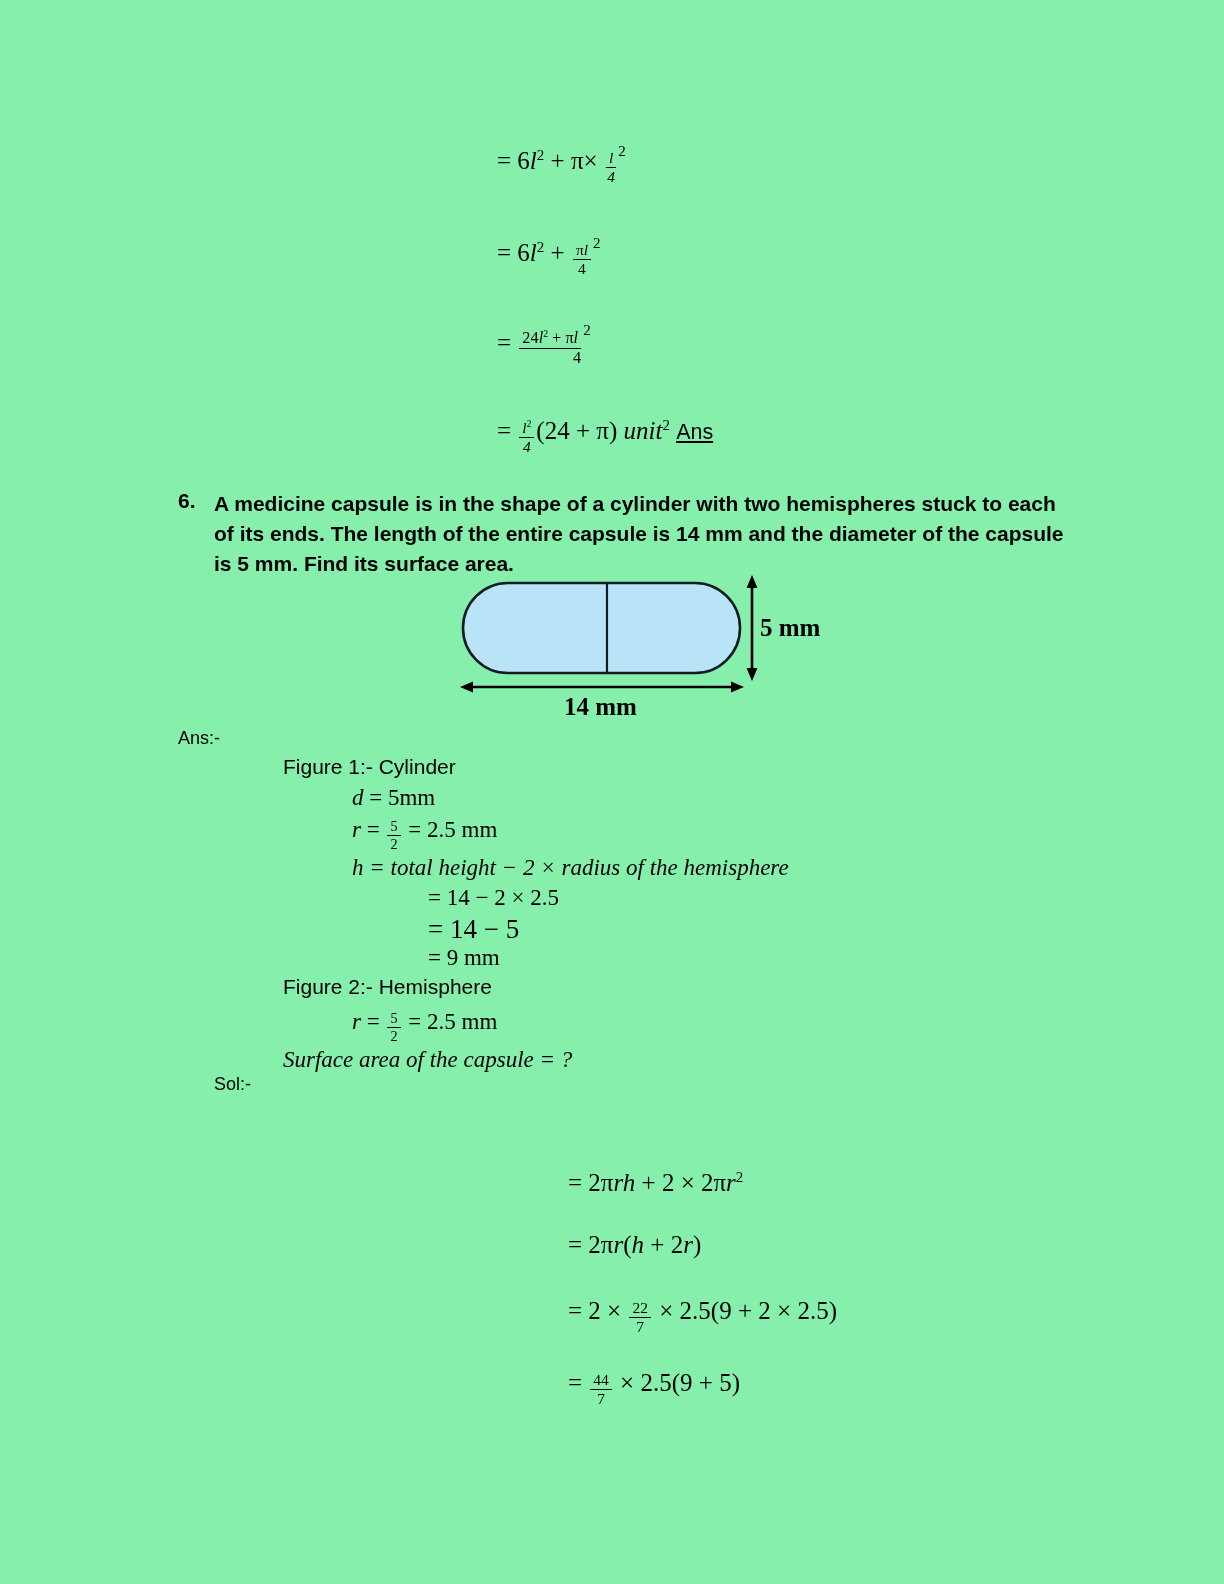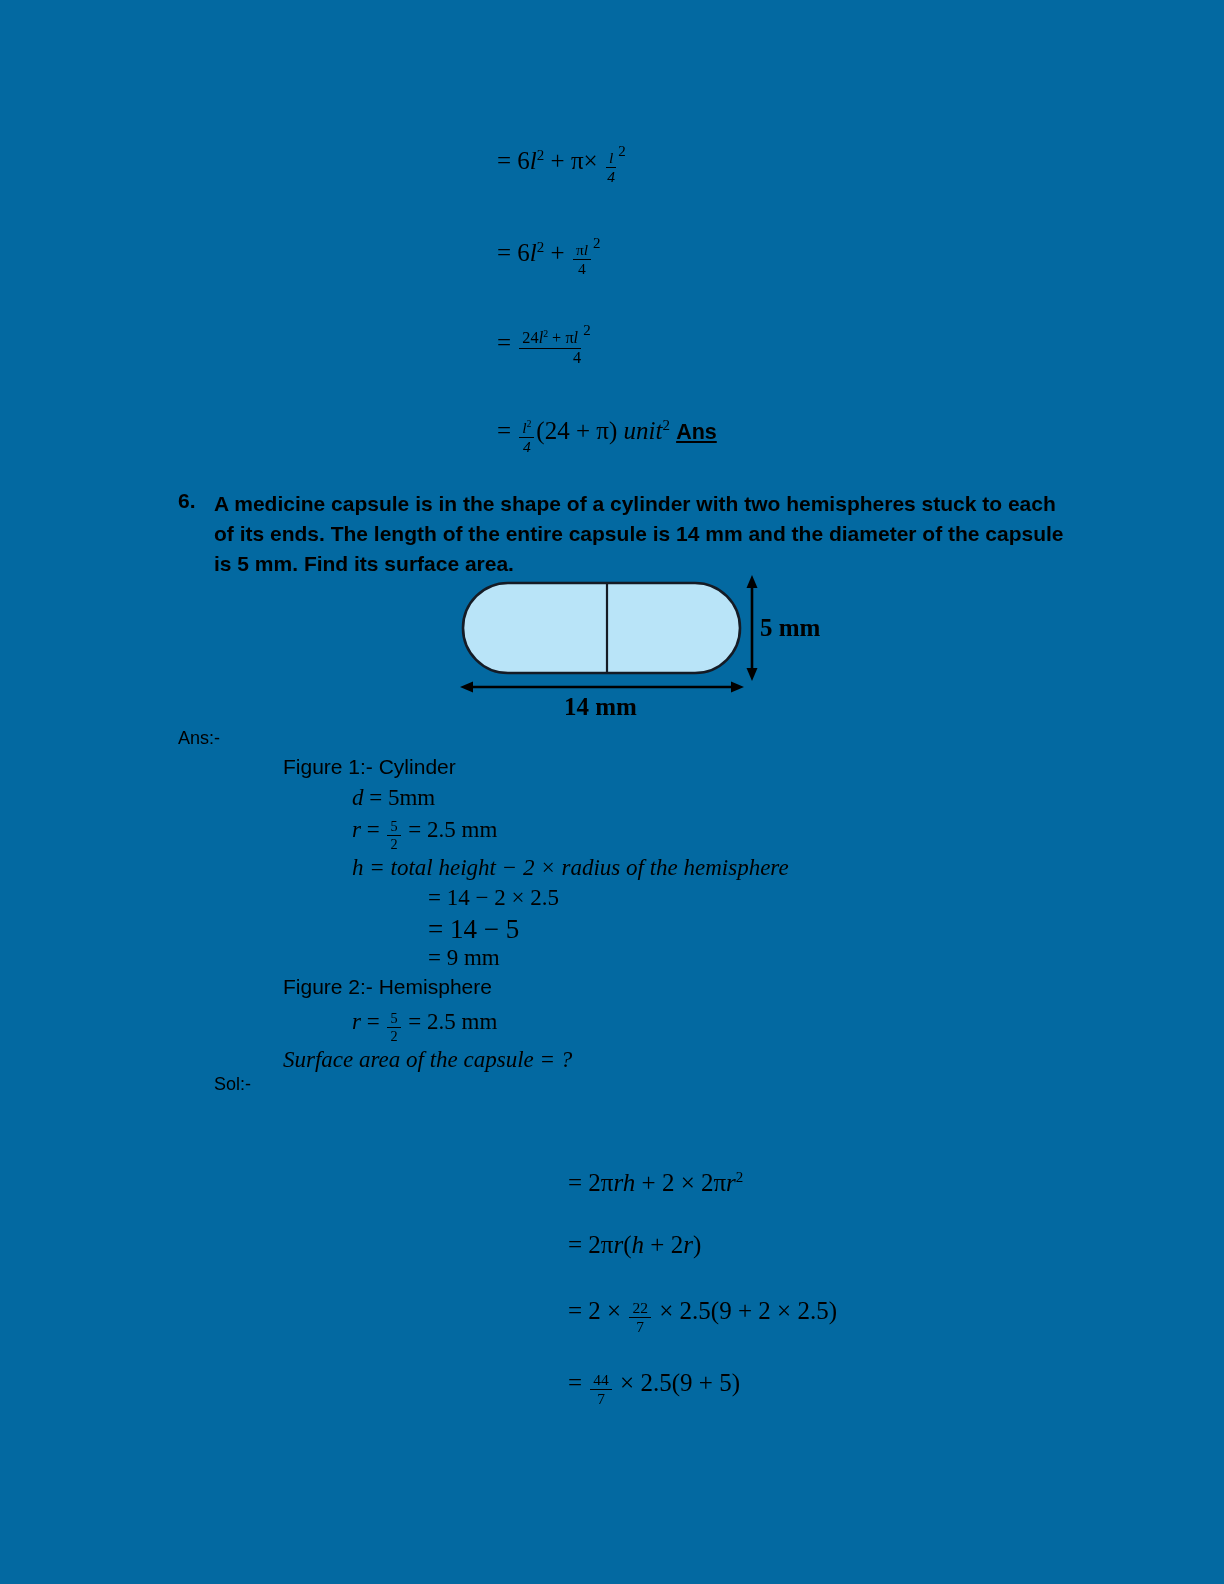--- a/index.html
+++ b/index.html
@@ -8,21 +8,21 @@
     background: #ffffff;
   }
   body {
     font-family: "Liberation Sans", sans-serif;
     color: #000000;
   }
   #page {
     position: relative;
     width: 1224px;
     height: 1584px;
-    background: #0369a1;
+    background: #86efac;
     overflow: hidden;
   }
 
   
   .math {
     font-family: "Liberation Serif", serif;
     font-style: italic;
     font-size: 25px;
     white-space: nowrap;
     line-height: 1;
@@ -150,21 +150,21 @@
 
   <div class="abs math" style="left:497px; top:418px;">
     <span class="op">=</span>
     <span class="frac it">
       <span class="num"><span>l</span><sup class="pw">2</sup></span>
       <span class="den mn">4</span>
     </span><span class="op">(</span><span class="mn">24</span>
     <span class="op">+</span>
     <span class="op">π</span><span class="op">)</span>
     <span class="mi">unit</span><sup class="pw">2</sup>
-    <span class="ul" style="font-style:normal; font-family:'Liberation Sans',sans-serif; font-weight:bold; font-size:0.86em;">Ans</span>
+    <span class="ul" style="font-style:normal; font-family:'Liberation Sans',sans-serif; font-weight:normal; font-size:0.86em;">Ans</span>
   </div>
 
   <div class="q-num">6.</div>
   <div class="q-text">A medicine capsule is in the shape of a cylinder with two hemispheres stuck to each of its ends. The length of the entire capsule is 14 mm and the diameter of the capsule is 5 mm. Find its surface area.</div>
 
   <div id="capsule-figure">
     <svg width="430" height="160" viewBox="0 0 430 160">
 
       <rect x="23" y="18" width="277" height="90" rx="45" ry="45" fill="#b9e4f8" stroke="#151b25" stroke-width="2.6"></rect>
 

